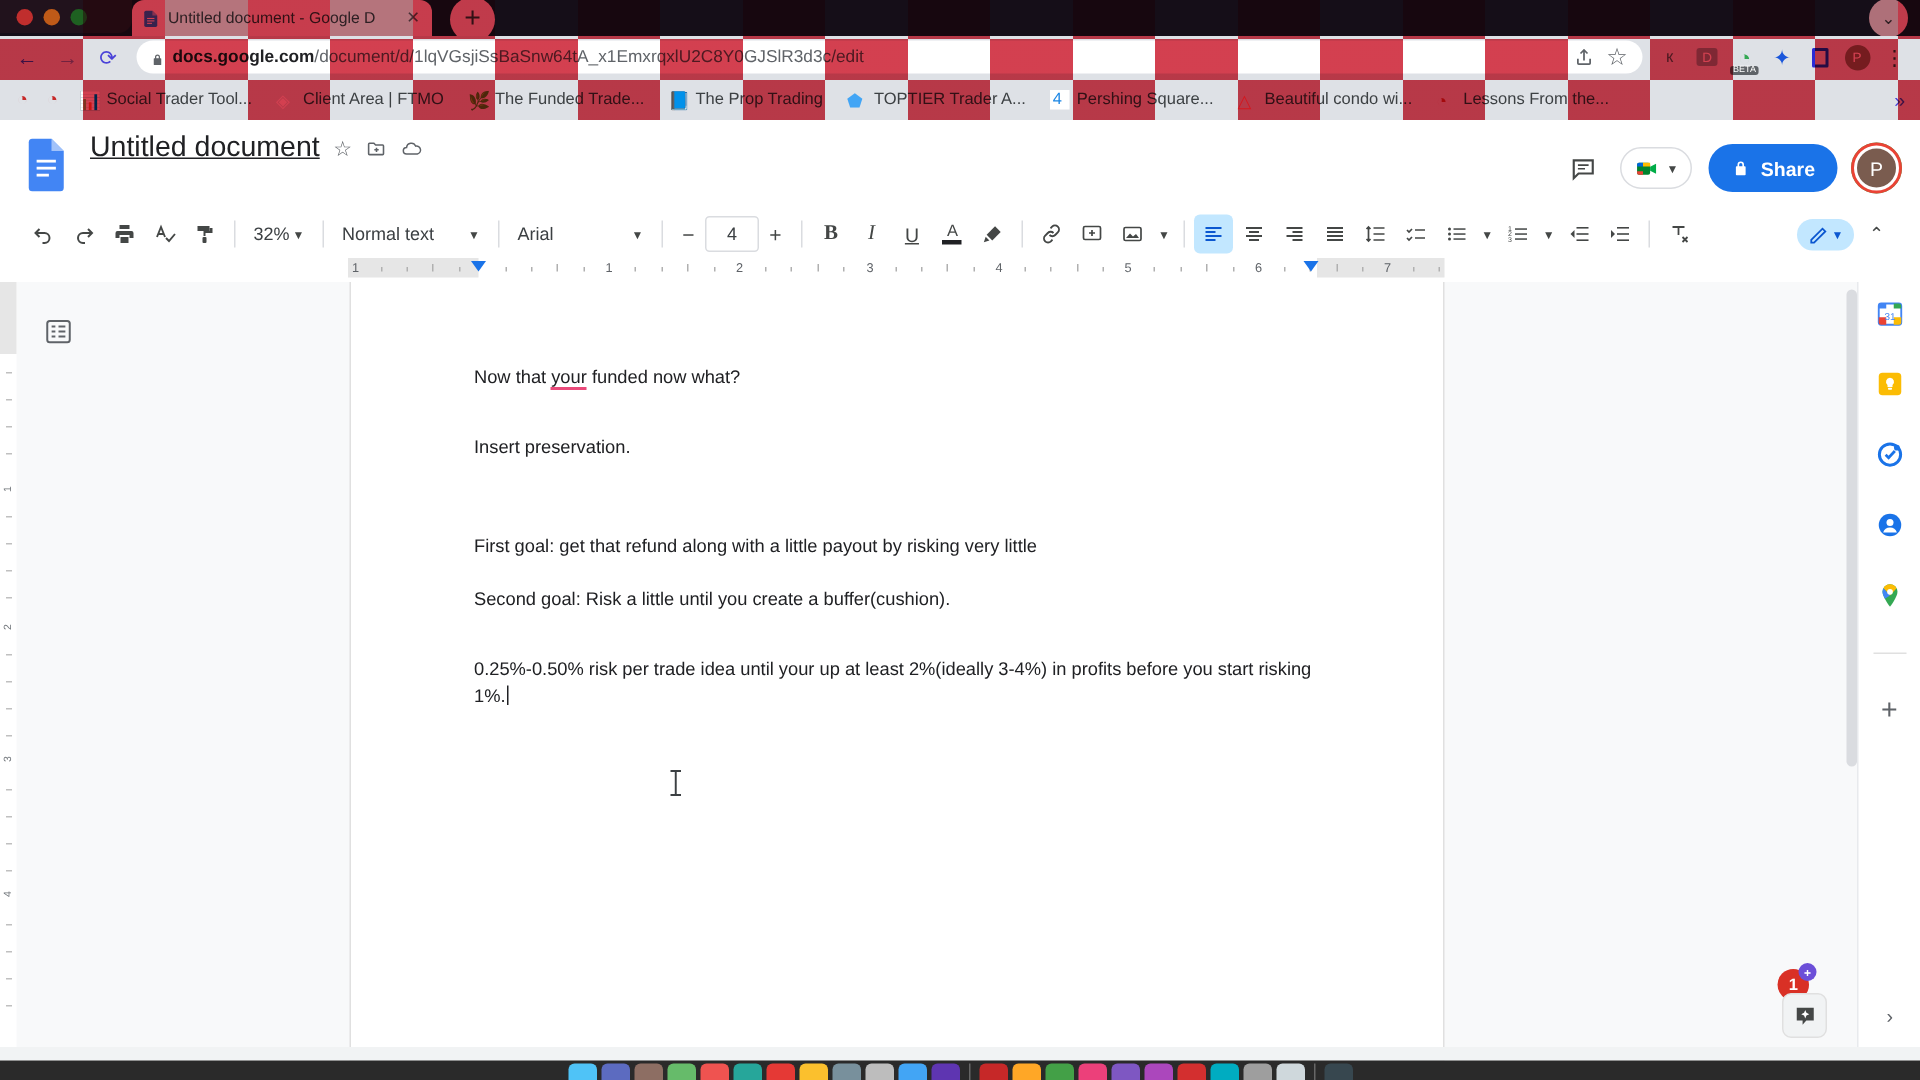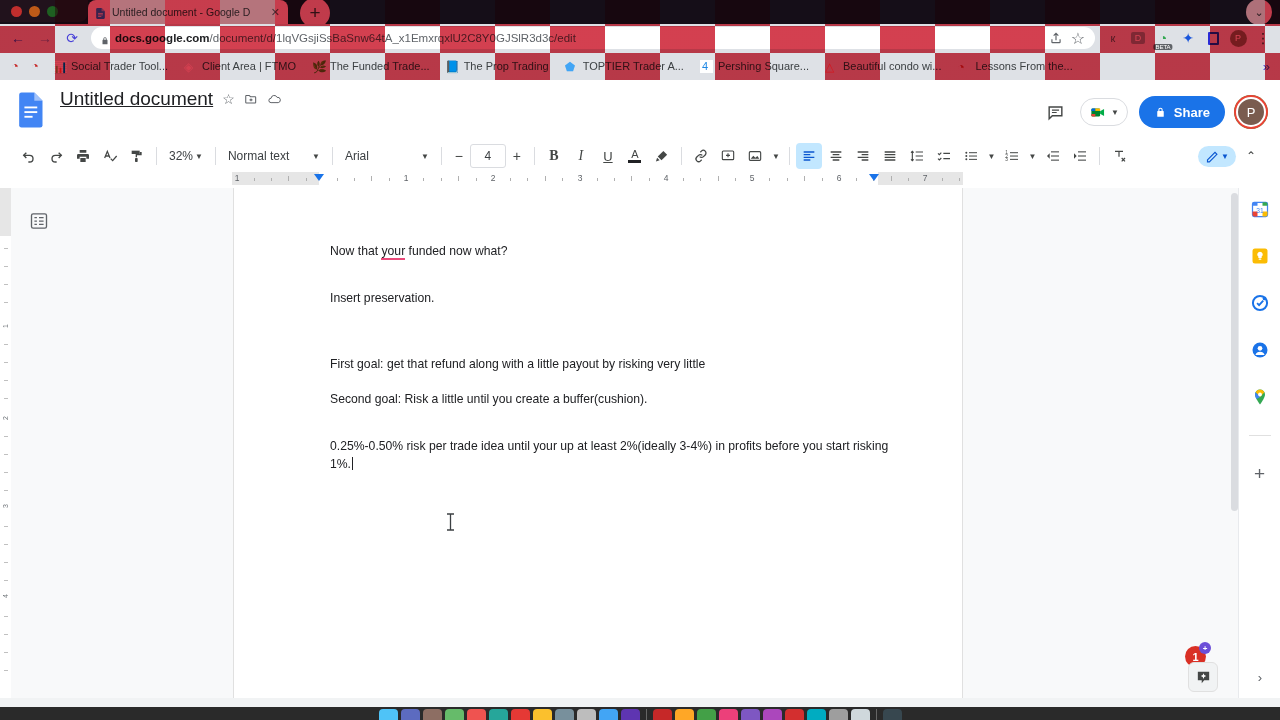--- a/index.html
+++ b/index.html
@@ -150,21 +150,21 @@
   .vr-shade { position:absolute; left:0; top:0; width:11px; height:48px; background:#e6e6e6;}
   .vr-num { position:absolute; left:2px; font-size:7px; color:#70757a;
             transform:rotate(-90deg); transform-origin:left top;}
   .vr-tick { position:absolute; left:4px; width:4px; height:1px; background:#c0c0c0;}
 
   .outline-btn { position:absolute; left:28px; top:22px; width:22px; height:22px;
                  display:flex; align-items:center; justify-content:center; color:#5f6368;}
 
   .page { position:absolute; left:234px; top:0px; width:728px; height:519px; background:#fff;
           box-shadow:0 0 0 1px #e0e0e0; }
-  .page-body { position:absolute; left:96px; top:55px; width:560px; }
+  .page-body { position:absolute; left:82px; top:55px; width:560px; }
   .para { font-family:"Liberation Sans", sans-serif; font-size:12.2px; color:#202124;
           line-height:1.42; margin:0; }
   .spacer-lg { height:30px; }
   .spacer-md { height:18px; }
   .spell { border-bottom:2px solid #ea4a7a; }
   .caret-doc { display:inline-block; width:1px; height:13px; background:#202124;
                vertical-align:-2px; margin-left:1px; }
 
   
   .scrollbar { position:absolute; right:41px; top:0px; width:9px; height:519px; }

